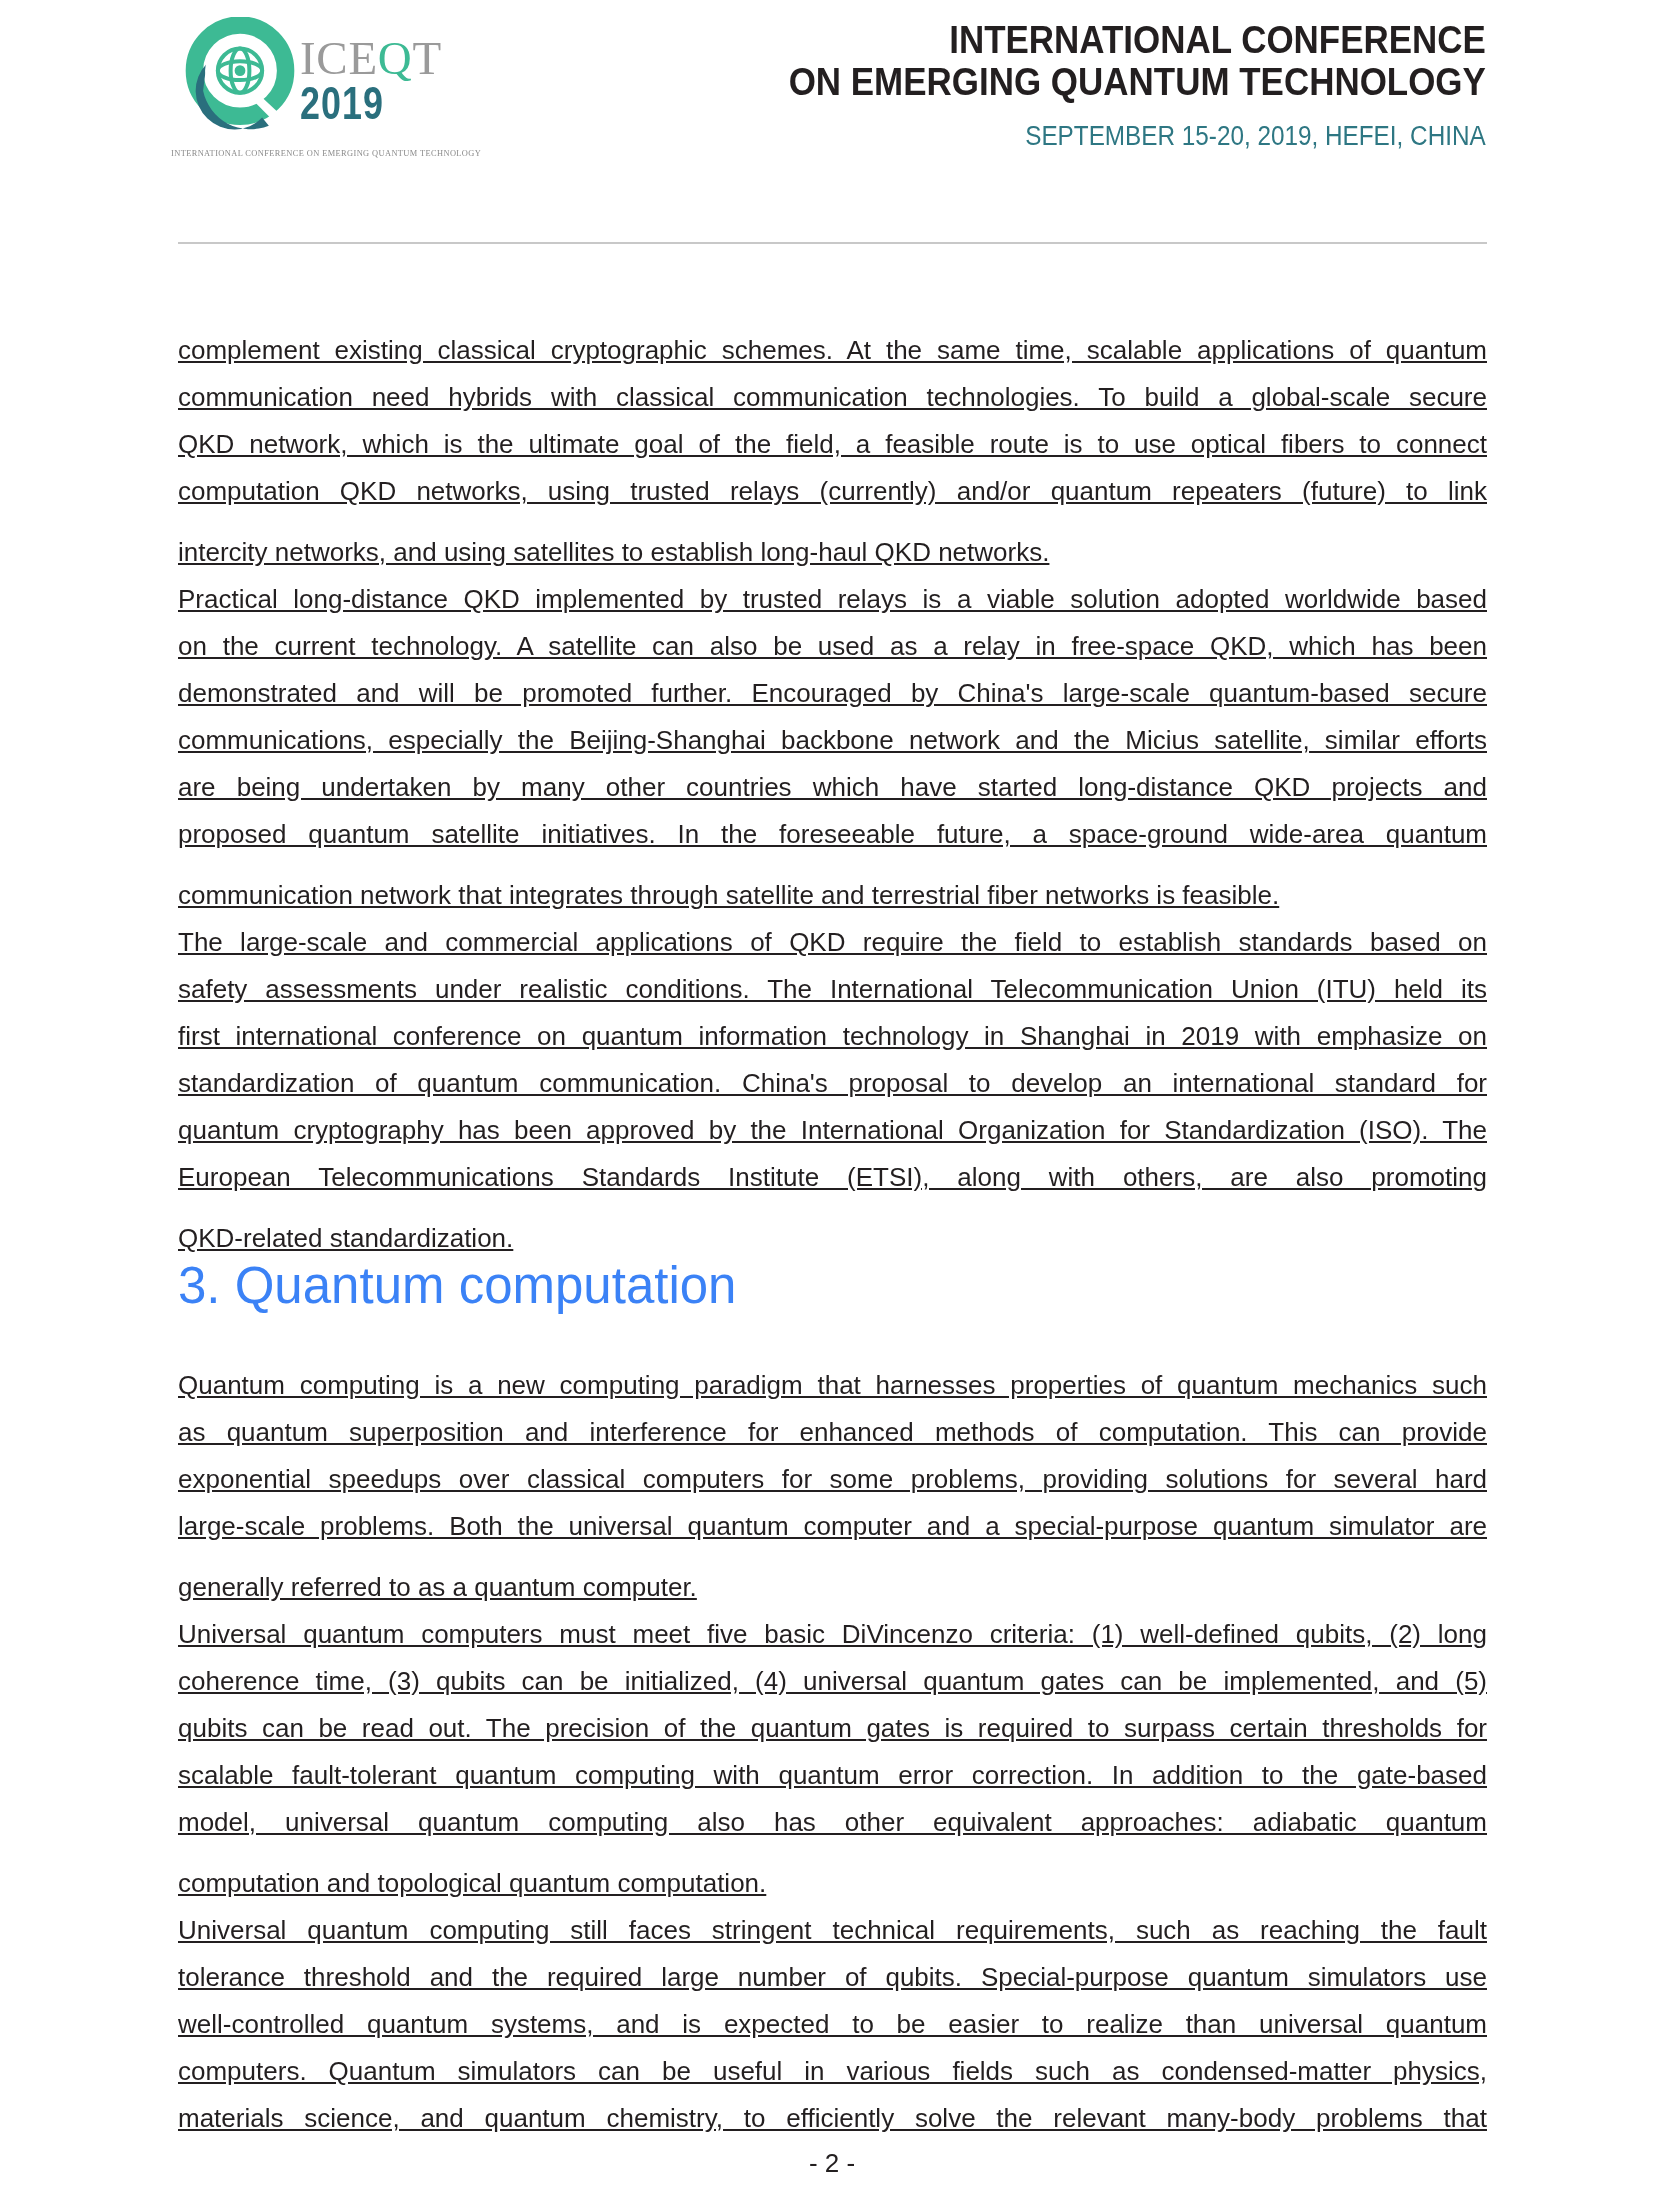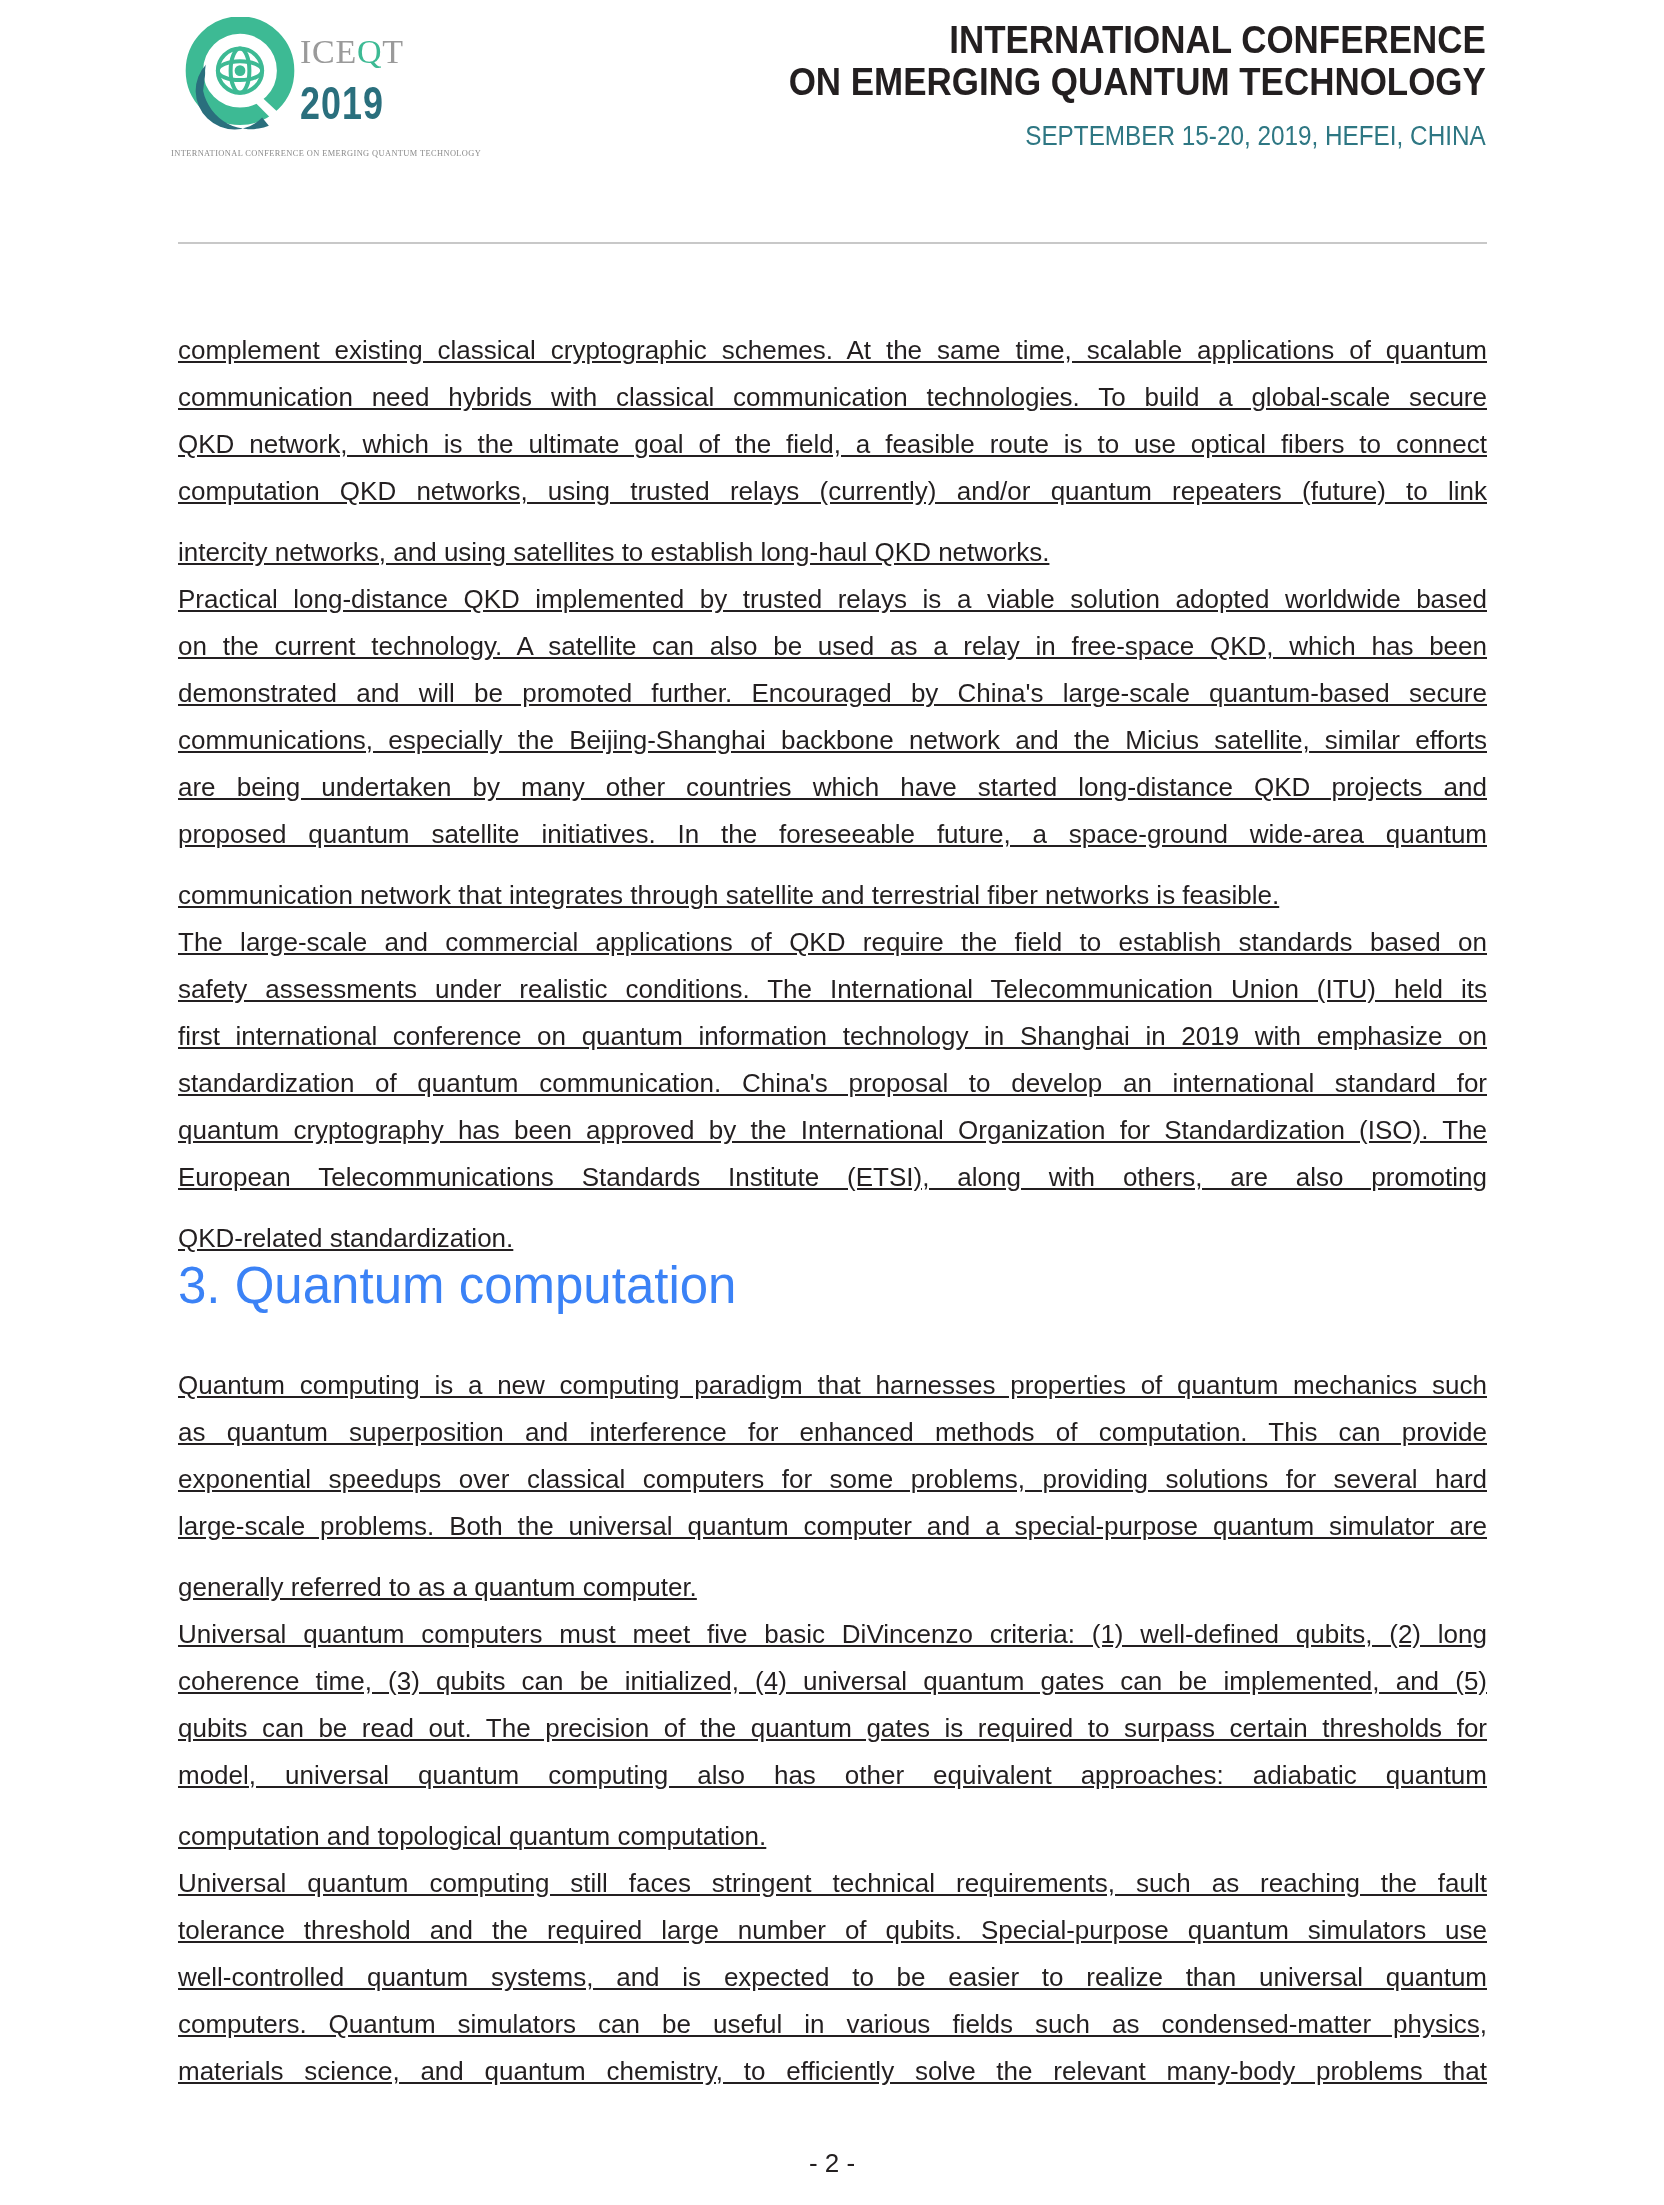--- a/index.html
+++ b/index.html
@@ -1,21 +1,21 @@
 <!DOCTYPE html>
 <html style="font-size:10.7px"><head>
 <meta charset="utf-8">
 <style>
   html, body { margin: 0; padding: 0; background: #ffffff; }
   body { width: 1664px; height: 2205px; position: relative; overflow: hidden;
          font-family: "Liberation Sans", sans-serif; color: #231f20; }
   .logo { position: absolute; left: 171px; top: 13.4px; width: 309px; height: 141px; }
   .logo-mark { position: absolute; left: 12px; top: 3.4px; width: 114px; height: 114px; }
   .logo-word { position: absolute; left: 129px; top: 21.5px; font-family: "Liberation Serif", serif;
-               font-size: 34px; letter-spacing: 0.7px; color: #9a9a9a; line-height: 1; }
+               font-size: 47px; letter-spacing: 0.7px; color: #9a9a9a; line-height: 1; }
   .logo-word .accent { color: #3dba94; }
   .logo-year { position: absolute; left: 129px; top: 67px; font-family: "Liberation Sans", sans-serif;
                font-weight: bold; font-size: 46px; color: #2a6f7d; line-height: 1;
                transform: scaleX(0.78); transform-origin: left top; letter-spacing: 1.3px; }
   .logo-tag { position: absolute; left: 0px; top: 136px; font-family: "Liberation Serif", serif;
               font-size: 8.4px; color: #8a8a8a; letter-spacing: 0.4px; white-space: nowrap; }
 
   .conf-title { position: absolute; right: 178px; top: 19px; text-align: right;
                 font-weight: bold; font-size: 38px; line-height: 42px; color: #231f20;
                 transform: scaleX(0.92); transform-origin: right top; }
@@ -108,20 +108,21 @@
       <div class="line">Quantum computing is a new computing paradigm that harnesses properties of quantum mechanics such</div>
       <div class="line">as quantum superposition and interference for enhanced methods of computation. This can provide</div>
       <div class="line">exponential speedups over classical computers for some problems, providing solutions for several hard</div>
       <div class="line">large-scale problems. Both the universal quantum computer and a special-purpose quantum simulator are</div>
       <div class="line last">generally referred to as a quantum computer.</div>
     </div>
     <div>
       <div class="line">Universal quantum computers must meet five basic DiVincenzo criteria: (1) well-defined qubits, (2) long</div>
       <div class="line">coherence time, (3) qubits can be initialized, (4) universal quantum gates can be implemented, and (5)</div>
       <div class="line">qubits can be read out. The precision of the quantum gates is required to surpass certain thresholds for</div>
+      <div class="line">scalable fault-tolerant quantum computing with quantum error correction. In addition to the gate-based</div>
       <div class="line">model, universal quantum computing also has other equivalent approaches: adiabatic quantum</div>
       <div class="line last">computation and topological quantum computation.</div>
     </div>
     <div>
       <div class="line">Universal quantum computing still faces stringent technical requirements, such as reaching the fault</div>
       <div class="line">tolerance threshold and the required large number of qubits. Special-purpose quantum simulators use</div>
       <div class="line">well-controlled quantum systems, and is expected to be easier to realize than universal quantum</div>
       <div class="line">computers. Quantum simulators can be useful in various fields such as condensed-matter physics,</div>
       <div class="line">materials science, and quantum chemistry, to efficiently solve the relevant many-body problems that</div>
     </div>

